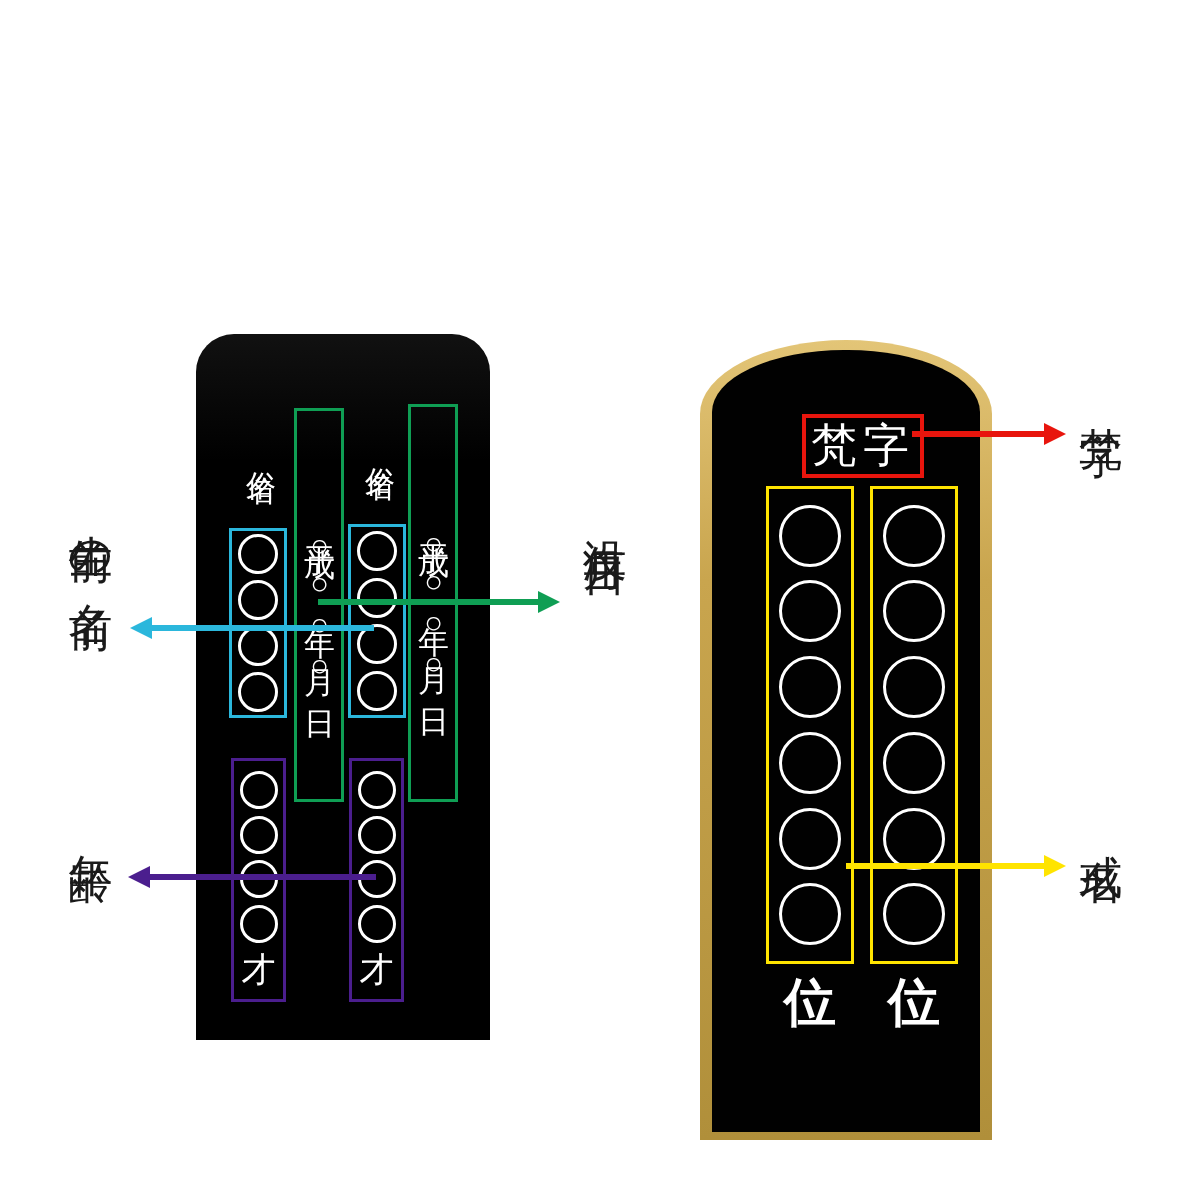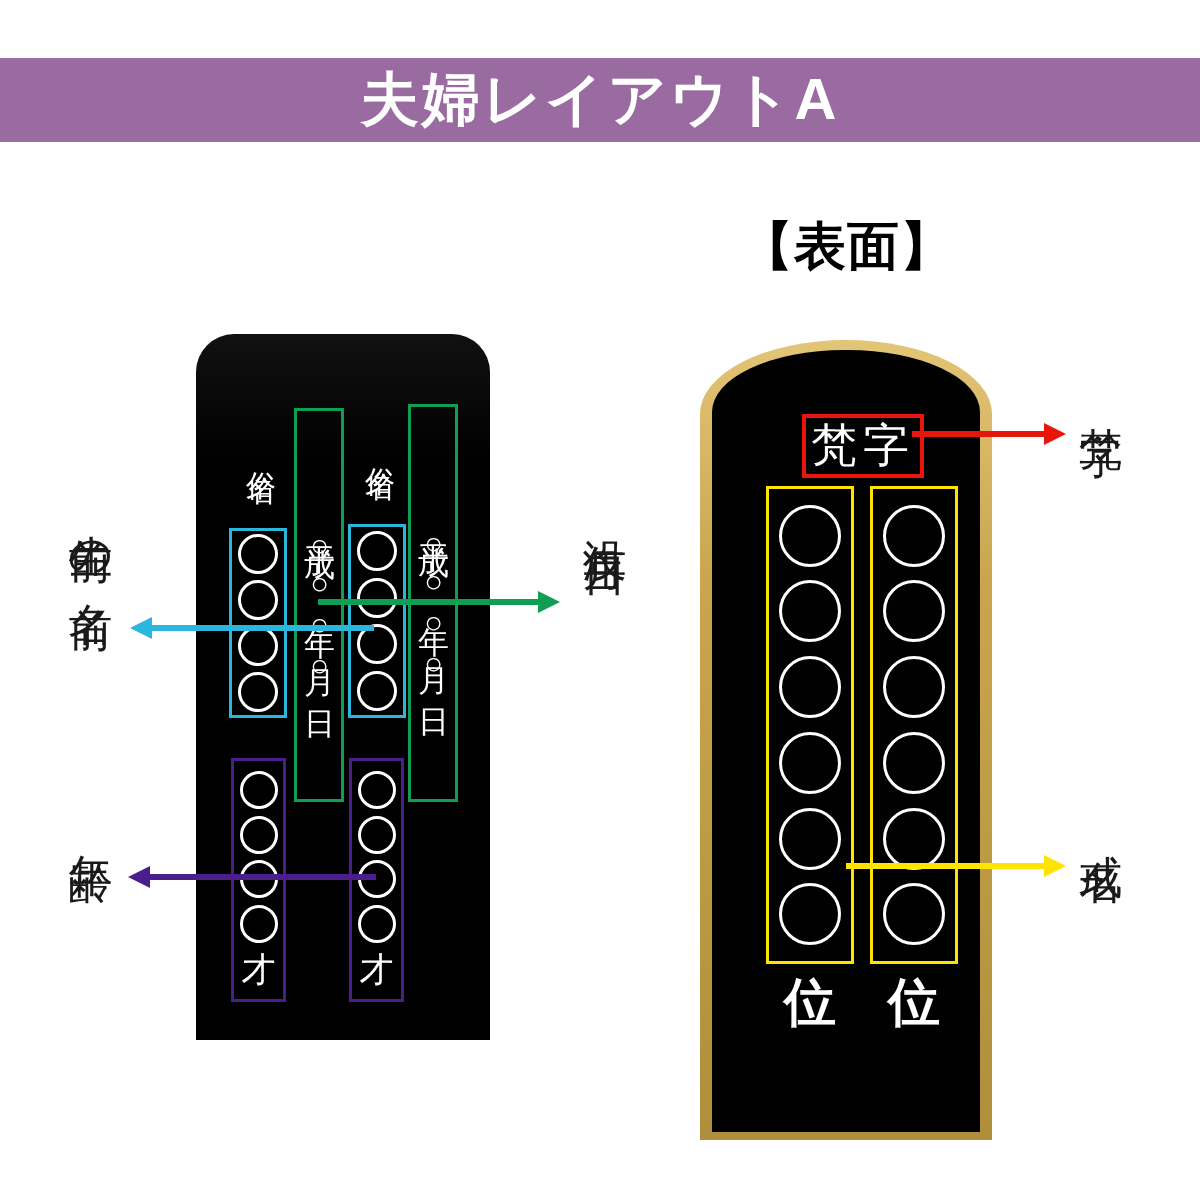--- a/index.html
+++ b/index.html
@@ -121,25 +121,21 @@
   #line-red    { left:912px; top:431px; width:134px; background:var(--red); }
   #head-red    { left:1044px; top:423px; border-left:22px solid var(--red); border-top:11px solid transparent; border-bottom:11px solid transparent; }
   #line-yellow { left:846px; top:863px; width:200px; background:var(--yellow); }
   #head-yellow { left:1044px; top:855px; border-left:22px solid var(--yellow); border-top:11px solid transparent; border-bottom:11px solid transparent; }
 </style>
 </head>
 <body>
 
 <div id="canvas" style="--header-bg: #9a6ba0; --cyan: #2bb7dc; --green: #0f9e54; --purple: #4b1e8e; --red: #e8150d; --yellow: #ffe400;">
 
-  <div class="header-banner">
-    <div class="title">夫婦レイアウトA</div>
-  </div>
-
-  <div id="front-title" class="section-title">【表面】</div>
+
 
   <div class="tablet-back">
 
     <div id="zokumei-1" class="zokumei vtext tablet-text">俗名</div>
     <div id="zokumei-2" class="zokumei vtext tablet-text">俗名</div>
 
     <div id="cyan-box-1" class="cyan-box">
         <span class="circle"></span>
         <span class="circle"></span>
         <span class="circle"></span>

